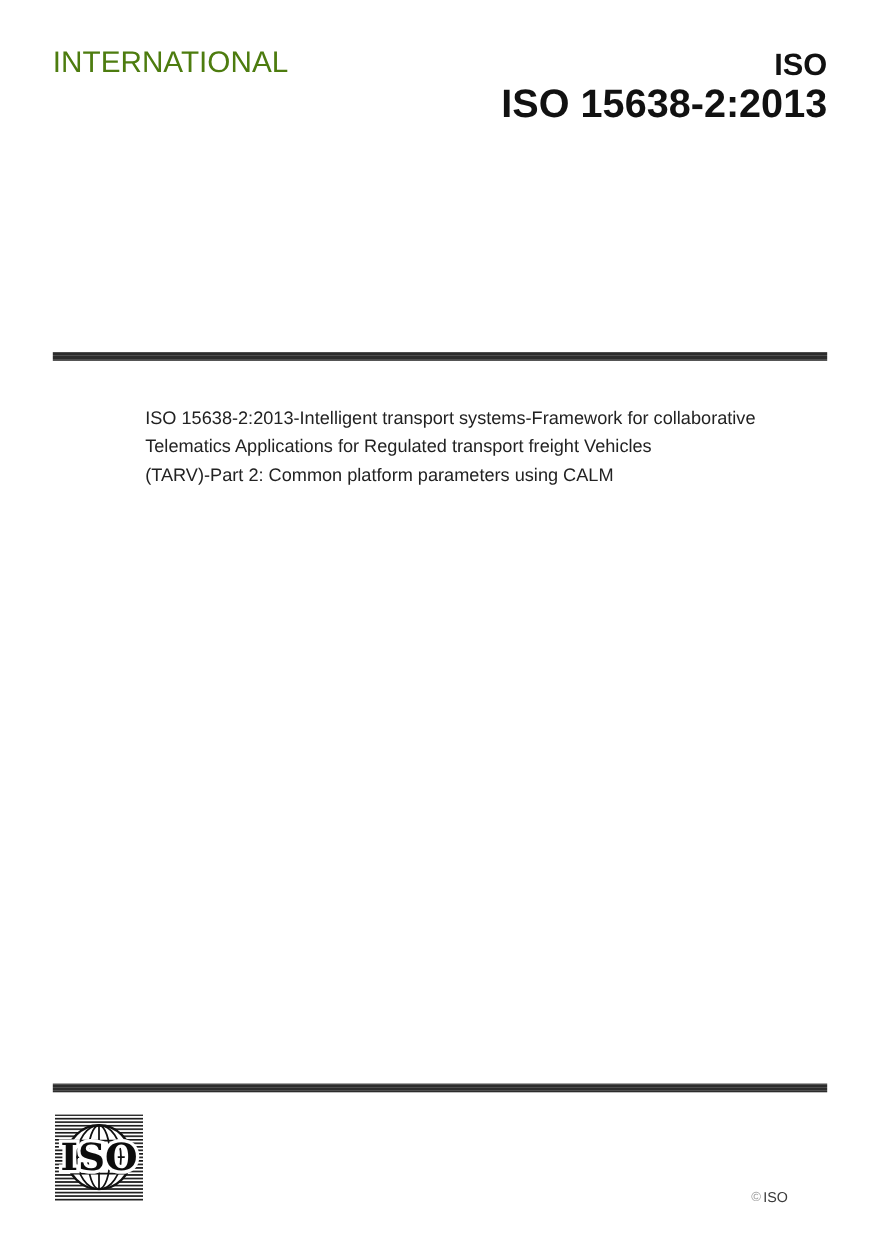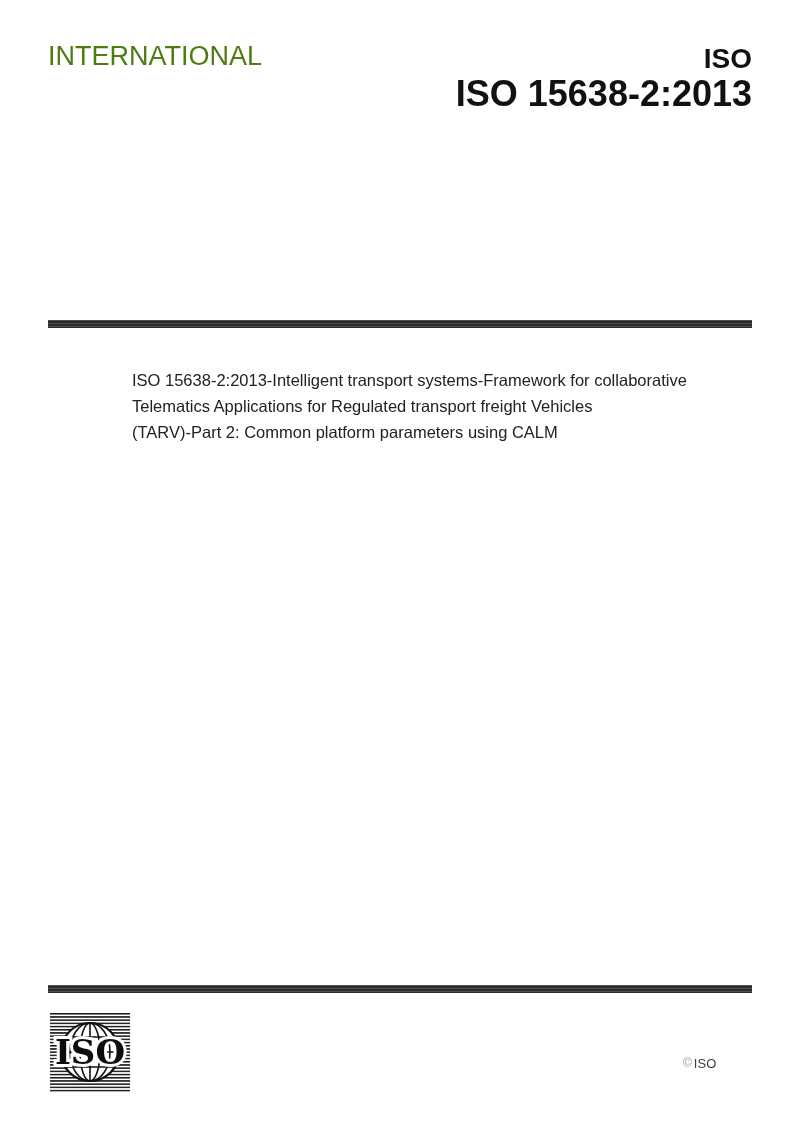--- a/index.html
+++ b/index.html
@@ -75,21 +75,21 @@
   .iso-logo {
     position: absolute;
     left: 50px;
     top: 1013px;
     width: 80px;
     height: 79px;
   }
   .copyright {
     position: absolute;
     left: 683px;
-    top: 1056px;
+    top: 1081px;
     font-size: 13px;
     line-height: 15px;
     color: #3c3c3c;
     white-space: nowrap;
   }
   .copyright .c-symbol {
     color: #9a9a9a;
     font-size: 12px;
     vertical-align: 1px;
     margin-right: 2px;

